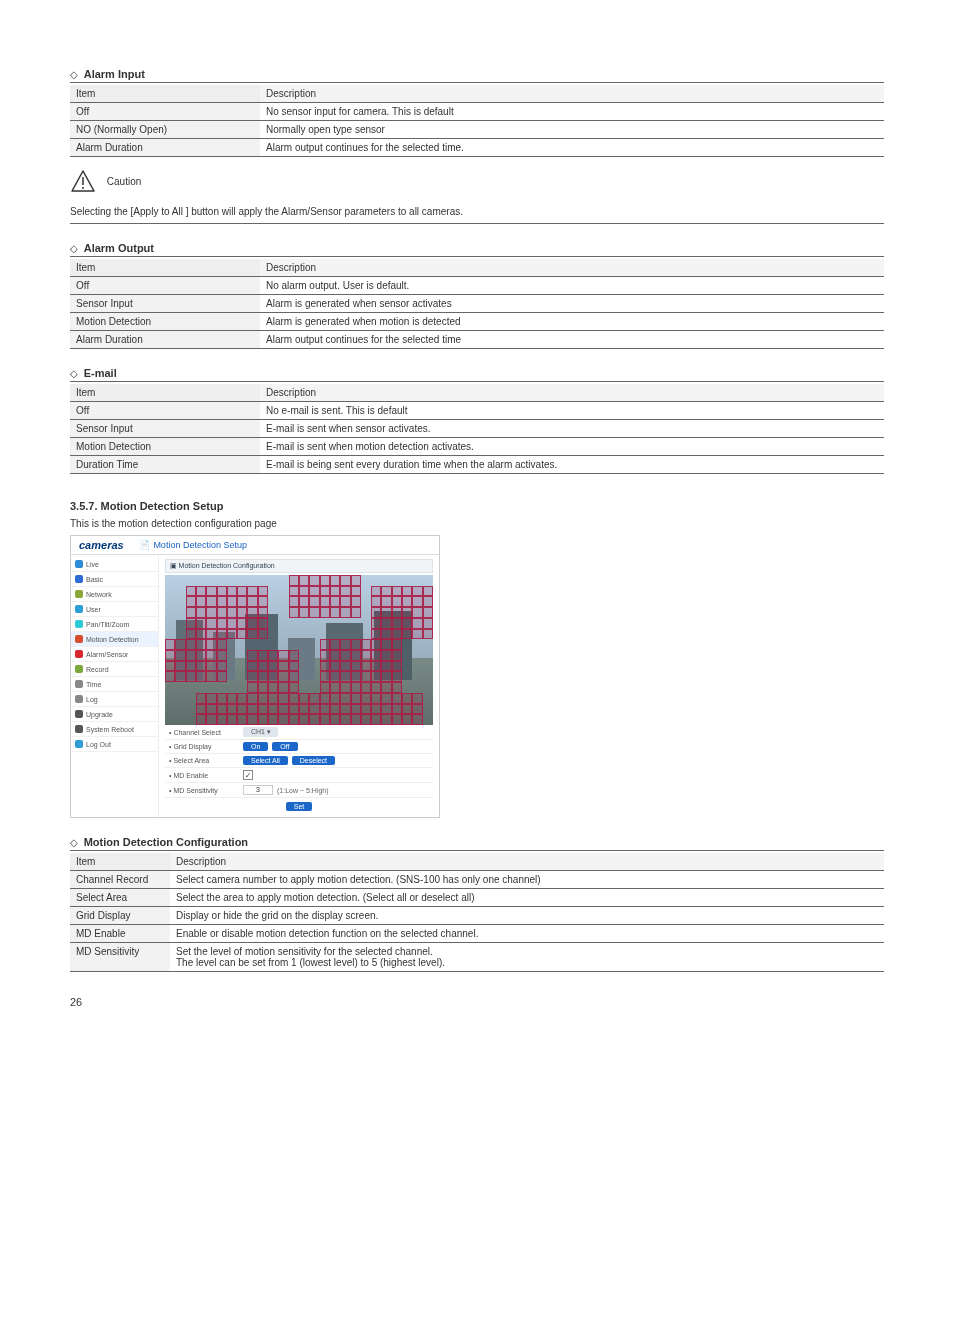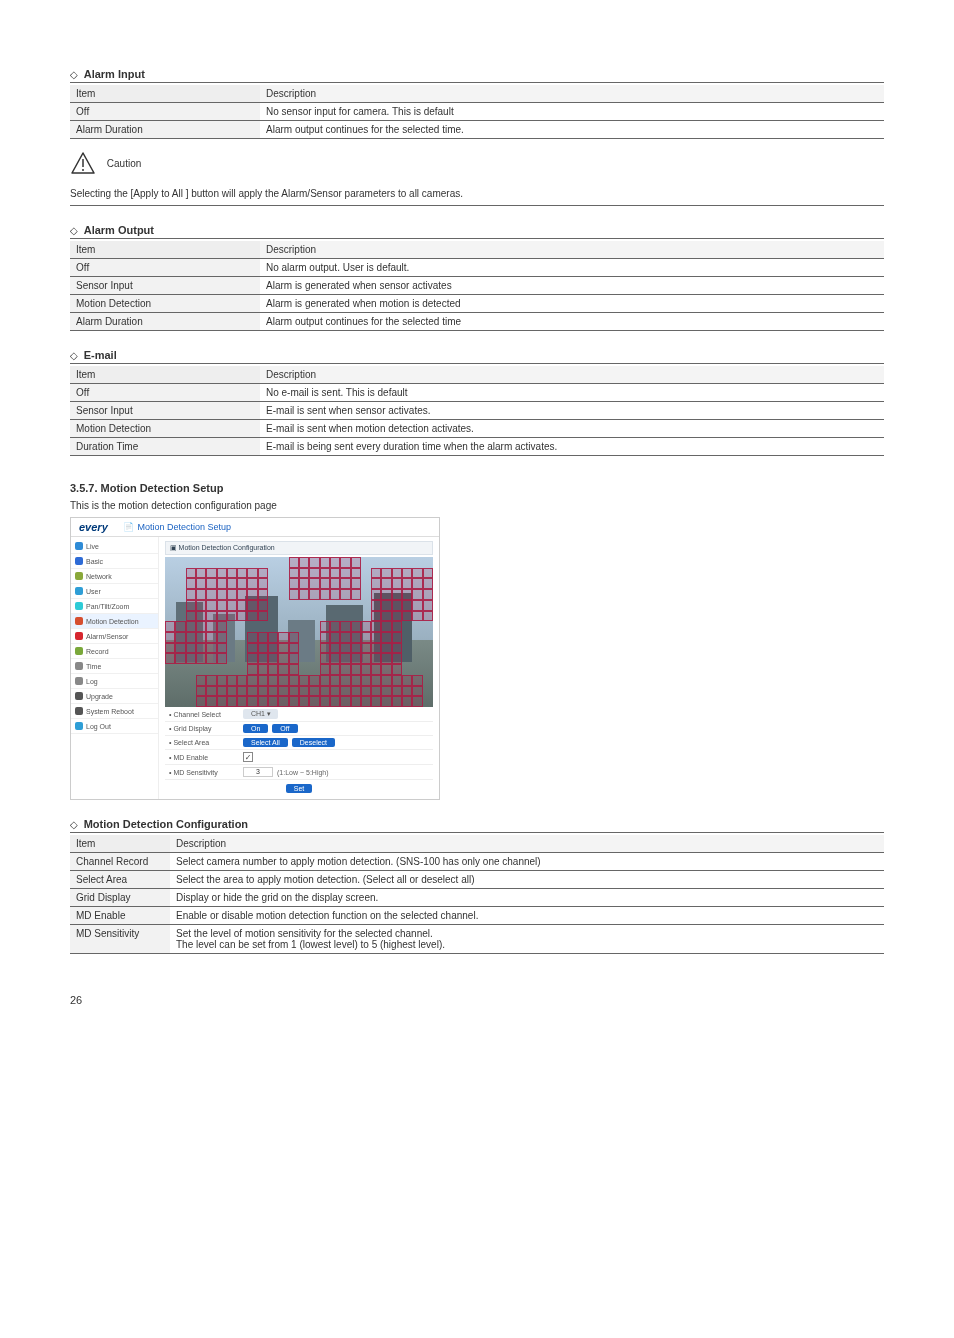--- a/index.html
+++ b/index.html
@@ -165,21 +165,21 @@
     font-size:7px;
     padding:1px 8px;
     border-radius:2px;
     text-align:center;
   }
   .ss-btn.gray { background:#dfe6ee; color:#555; }
   .ss-input {
     display:inline-block; background:#fff; border:1px solid #ccc;
     width:30px; height:10px; text-align:center; color:#333; font-size:7px;
   }
-  .page-num { margin-top:40px; font-size:11px; }
+  .page-num { margin-top:24px; font-size:11px; }
 </style>
 </head>
 <body>
 
 <div class="page">
 
 
   <div class="section-head">
     <span class="diamond">◇</span>
     <span class="section-title">Alarm Input</span>
@@ -192,20 +192,24 @@
     <tbody>
         <tr>
       <th>Item</th>
       <th>Description</th>
     </tr>
     <tr>
           <td class="label">Off</td>
           <td>No sensor input for camera. This is default</td>
         </tr>
     <tr>
+          <td class="label">NO (Normally Open)</td>
+          <td>Normally open type sensor</td>
+        </tr>
+    <tr>
           <td class="label">Alarm Duration</td>
           <td>Alarm output continues for the selected time.</td>
         </tr>
   </tbody>
     </table>
 
   <div class="caution-block">
     <span class="caution-icon">
       <svg width="26" height="24" viewBox="0 0 26 24">
         <path d="M13 2 L24 22 L2 22 Z" fill="none" stroke="#333" stroke-width="1.5" stroke-linejoin="round"></path>
@@ -282,21 +286,21 @@
           <td>E-mail is being sent every duration time when the alarm activates.</td>
         </tr>
   </tbody>
     </table>
 
   <div class="sub-section-title">3.5.7. Motion Detection Setup</div>
   <div style="font-size:10px;margin-bottom:6px;">This is the motion detection configuration page</div>
 
   <div class="screenshot">
     <div class="ss-head">
-      <div class="ss-logo">every</div>
+      <div class="ss-logo">cameras</div>
       <div class="ss-title">📄 <span>Motion Detection Setup</span></div>
     </div>
     <div class="ss-body">
       <div class="ss-nav" id="ss-nav">
           <div>
             <span class="ico" style="background: rgb(46, 139, 214);"></span>
             <span>Live</span>
           </div>
           <div>
             <span class="ico" style="background: rgb(46, 107, 214);"></span>

